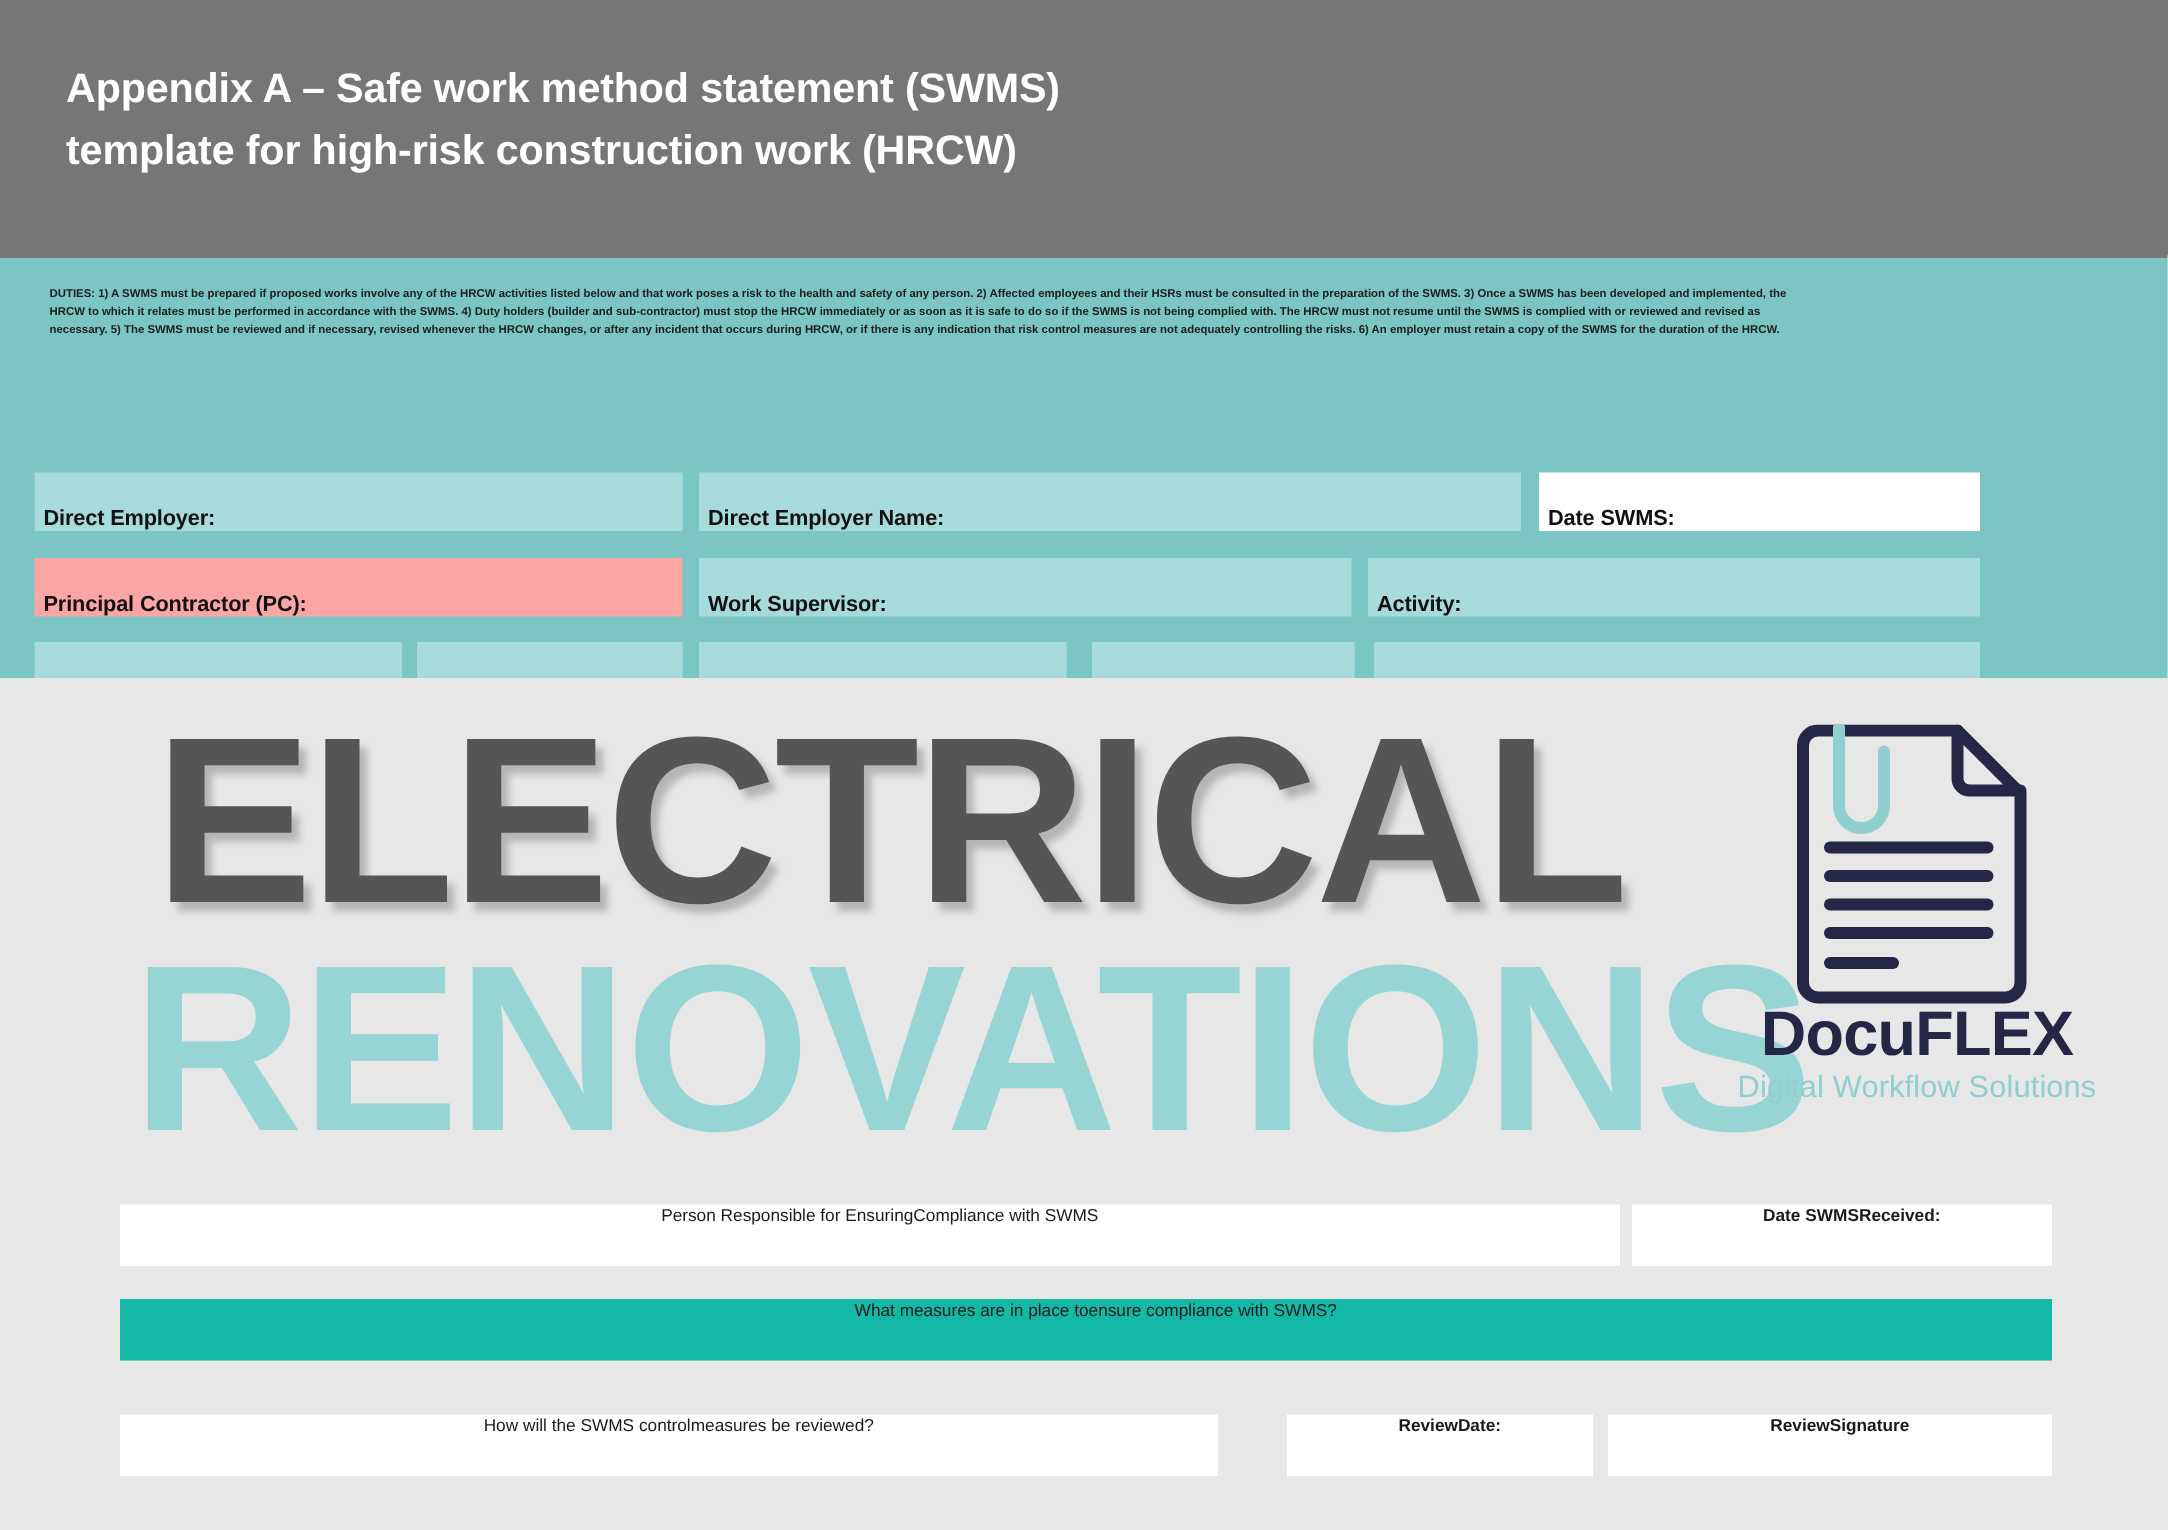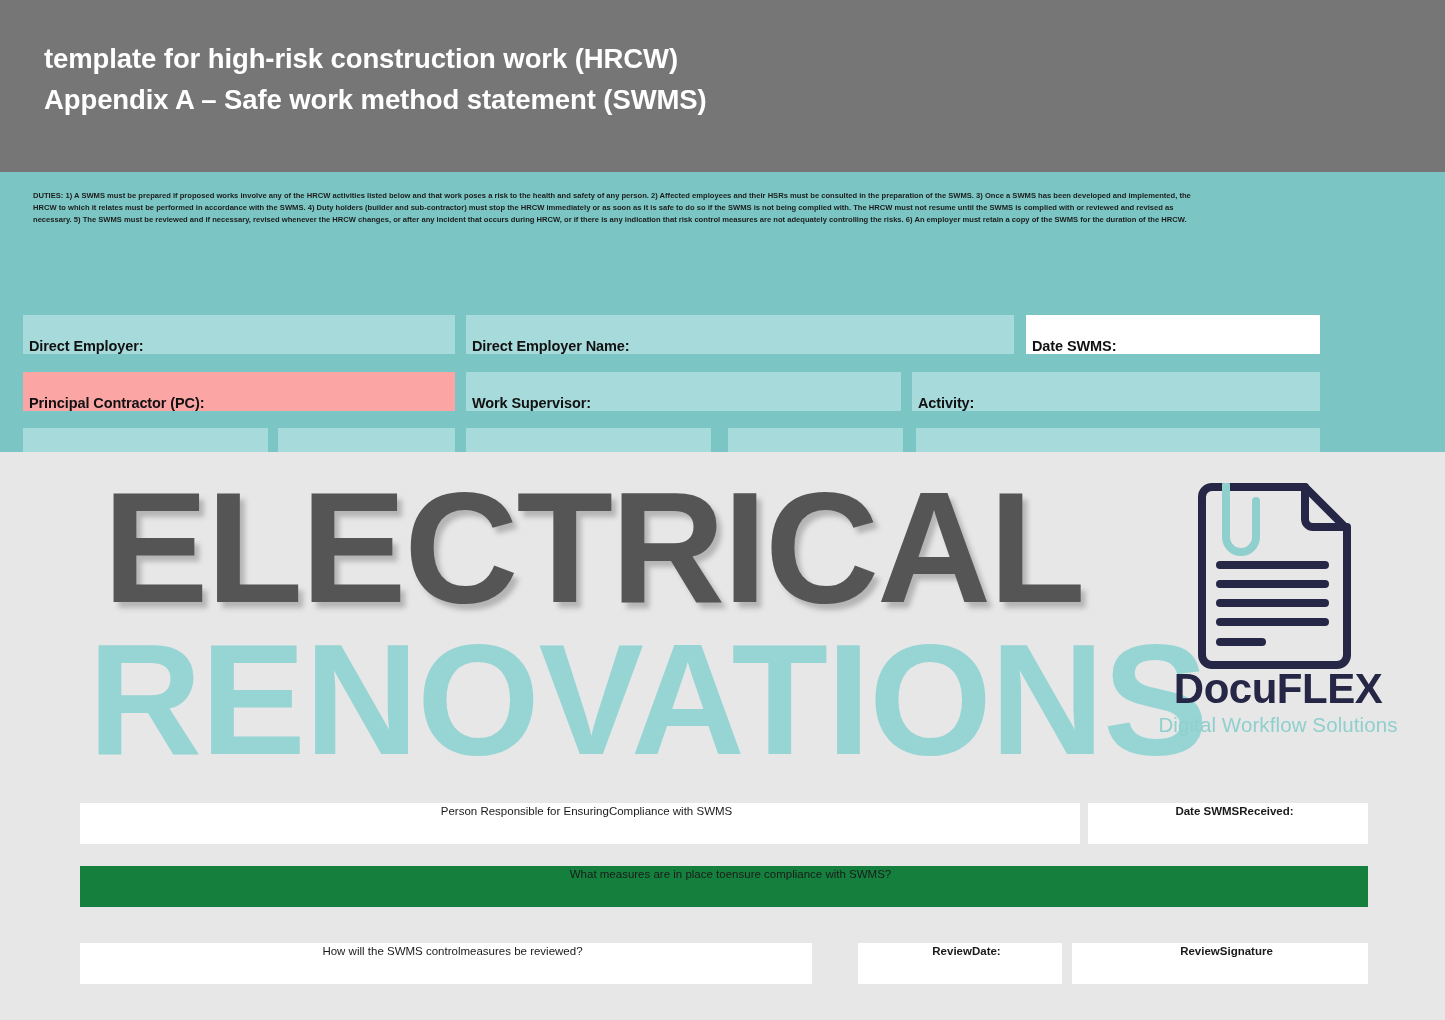--- a/index.html
+++ b/index.html
@@ -170,22 +170,22 @@
     font-size: 11.5px;
   }
 </style>
 </head>
 <body>
 
 <div id="page">
 
   <div class="header-band">
     <div class="header-title">
+      <span class="line">Appendix A – Safe work method statement (SWMS)</span>
       <span class="line">template for high-risk construction work (HRCW)</span>
-      <span class="line">Appendix A – Safe work method statement (SWMS)</span>
     </div>
   </div>
 
   <div class="teal-band">
     <div class="duties">DUTIES: 1) A SWMS must be prepared if proposed works involve any of the HRCW activities listed below and that work poses a risk to the health and safety of any person. 2) Affected employees and their HSRs must be consulted in the preparation of the SWMS. 3) Once a SWMS has been developed and implemented, the HRCW to which it relates must be performed in accordance with the SWMS. 4) Duty holders (builder and sub-contractor) must stop the HRCW immediately or as soon as it is safe to do so if the SWMS is not being complied with. The HRCW must not resume until the SWMS is complied with or reviewed and revised as necessary. 5) The SWMS must be reviewed and if necessary, revised whenever the HRCW changes, or after any incident that occurs during HRCW, or if there is any indication that risk control measures are not adequately controlling the risks. 6) An employer must retain a copy of the SWMS for the duration of the HRCW.</div>
   </div>
 
   <div id="teal-fields">
       <div class="tfield" style="left: 23px; top: 267px; width: 432px; height: 39px; background: rgb(167, 218, 219);">
         <span class="lbl">Direct Employer:</span>
@@ -248,21 +248,21 @@
 
   <div id="white-fields">
       <div class="wfield" style="left: 80px; top: 803px; width: 1000px; height: 41px; background: rgb(255, 255, 255);">
         <span class="wlbl">Person Responsible for Ensuring</span>
         <span class="wlbl">Compliance with SWMS</span>
       </div>
       <div class="wfield bold" style="left: 1088px; top: 803px; width: 280px; height: 41px; background: rgb(255, 255, 255);">
         <span class="wlbl">Date SWMS</span>
         <span class="wlbl">Received:</span>
       </div>
-      <div class="wfield" style="left: 80px; top: 866px; width: 1288px; height: 41px; background: #15803d;">
+      <div class="wfield" style="left: 80px; top: 866px; width: 1288px; height: 41px; background: #14b8a6;">
         <span class="wlbl">What measures are in place to</span>
         <span class="wlbl">ensure compliance with SWMS?</span>
       </div>
       <div class="wfield" style="left: 80px; top: 943px; width: 732px; height: 41px; background: rgb(255, 255, 255);">
         <span class="wlbl">How will the SWMS control</span>
         <span class="wlbl">measures be reviewed?</span>
       </div>
       <div class="wfield bold" style="left: 858px; top: 943px; width: 204px; height: 41px; background: rgb(255, 255, 255);">
         <span class="wlbl">Review</span>
         <span class="wlbl">Date:</span>

